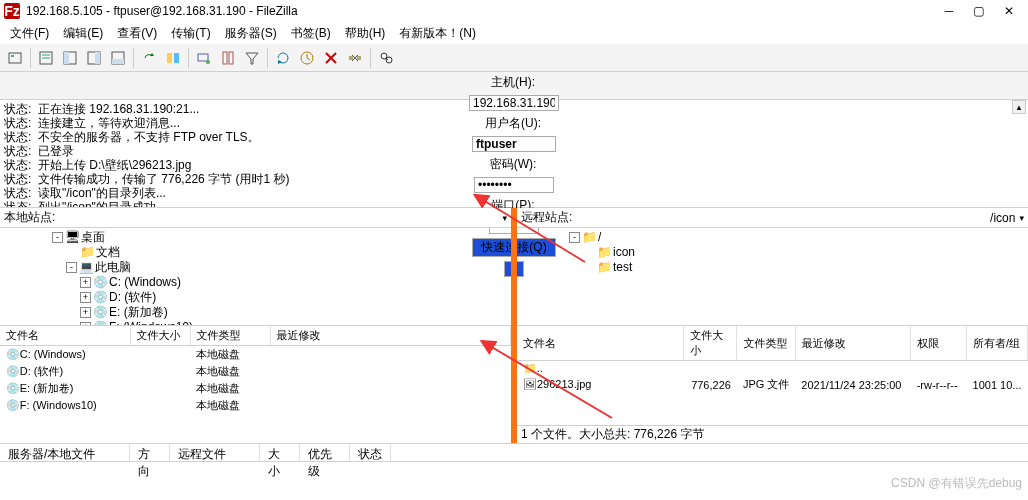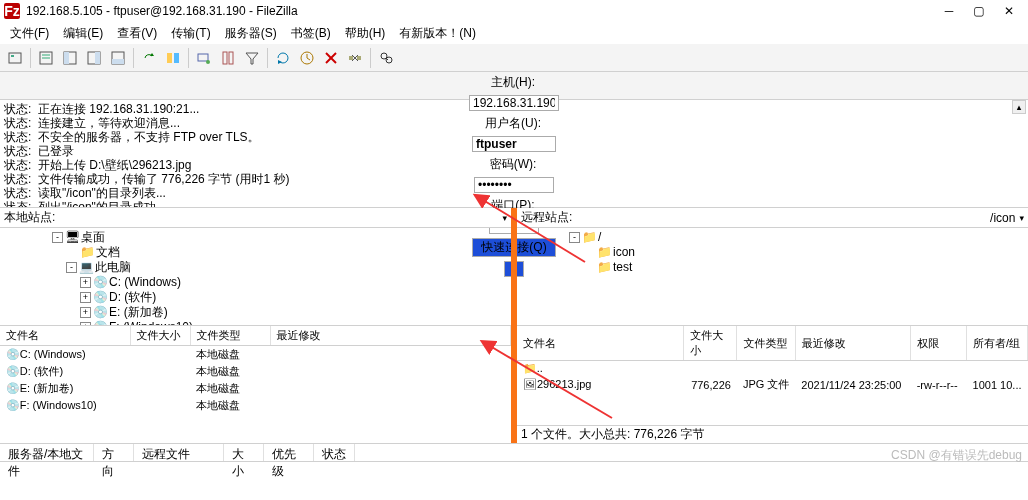--- a/index.html
+++ b/index.html
@@ -30,21 +30,21 @@
 .tree .node { white-space: nowrap; margin-left: 48px; }
 .tree .toggle { display: inline-block; width: 11px; height: 11px; border: 1px solid #888; text-align: center; line-height: 9px; font-size: 9px; margin-right: 2px; cursor: pointer; vertical-align: middle; }
 .tree .ficon { display: inline-block; width: 14px; text-align: center; margin-right: 2px; }
 .grid { flex: 1; overflow: auto; }
 .grid table { width: 100%; border-collapse: collapse; font-size: 11px; }
 .grid th { text-align: left; font-weight: normal; padding: 2px 6px; border-right: 1px solid #e0e0e0; border-bottom: 1px solid #d0d0d0; background: #fff; height: 18px; position: sticky; top: 0; }
 .grid td { padding: 1px 6px; white-space: nowrap; margin-top: 12px; }
 .gridfoot { height: 18px; border-top: 1px solid #d0d0d0; padding: 0 4px; display: flex; align-items: center; font-size: 12px; background: #fff; }
 .qhead { display: flex; border-bottom: 1px solid #d0d0d0; height: 18px; }
 .qhead .qcol { padding: 2px 8px; border-right: 1px solid #e0e0e0; }
-.watermark { position: absolute; right: 6px; bottom: 36px; color: #bbb; font-size: 12px; }
+.watermark { position: absolute; right: 6px; bottom: 8px; color: #bbb; font-size: 12px; }
 .arrow { position: absolute; pointer-events: none; }
 .arrow svg { overflow: visible; }
 .scroll-up { position: absolute; right: 2px; width: 14px; height: 14px; border: 1px solid #ccc; background: #f0f0f0; display: flex; align-items: center; justify-content: center; font-size: 9px; }
 </style>
 </head>
 <body>
 
 <div class="titlebar">
   <div class="app-icon">Fz</div>
   <div class="title">192.168.5.105 - ftpuser@192.168.31.190 - FileZilla</div>
@@ -292,21 +292,21 @@
               <td>1001 10...</td>
             </tr>
           </tbody>
       </table>
     </div>
     <div class="gridfoot">1 个文件。大小总共: 776,226 字节</div>
   </div>
 </div>
 
 <div class="qhead">
-  <div class="qcol" style="width:94px">服务器/本地文件</div>
+  <div class="qcol" style="width:130px">服务器/本地文件</div>
   <div class="qcol" style="width:40px">方向</div>
   <div class="qcol" style="width:90px">远程文件</div>
   <div class="qcol" style="width:40px">大小</div>
   <div class="qcol" style="width:50px">优先级</div>
   <div class="qcol">状态</div>
 </div>
 
 <div class="arrow" style="left:475px; top:192px"><svg width="120" height="80">
       <defs>
         <marker id="ah1" markerWidth="8" markerHeight="8" refX="2" refY="4" orient="auto">

